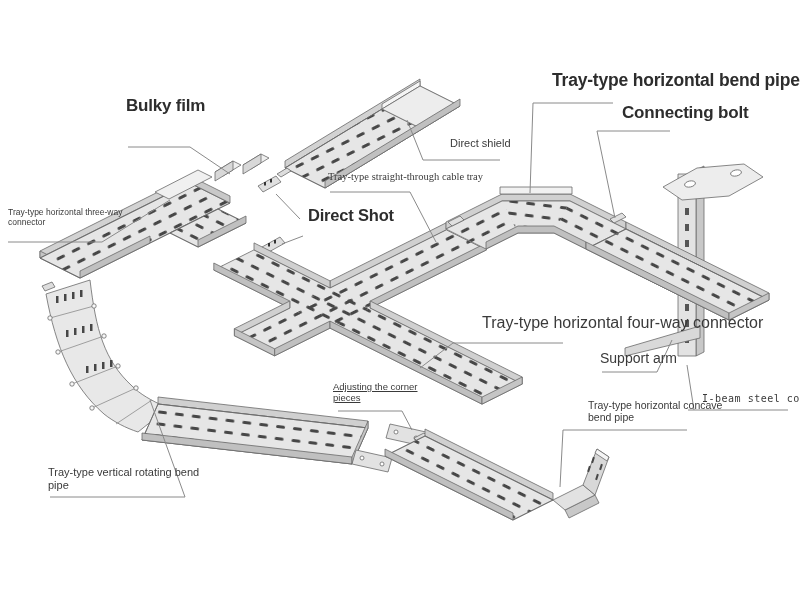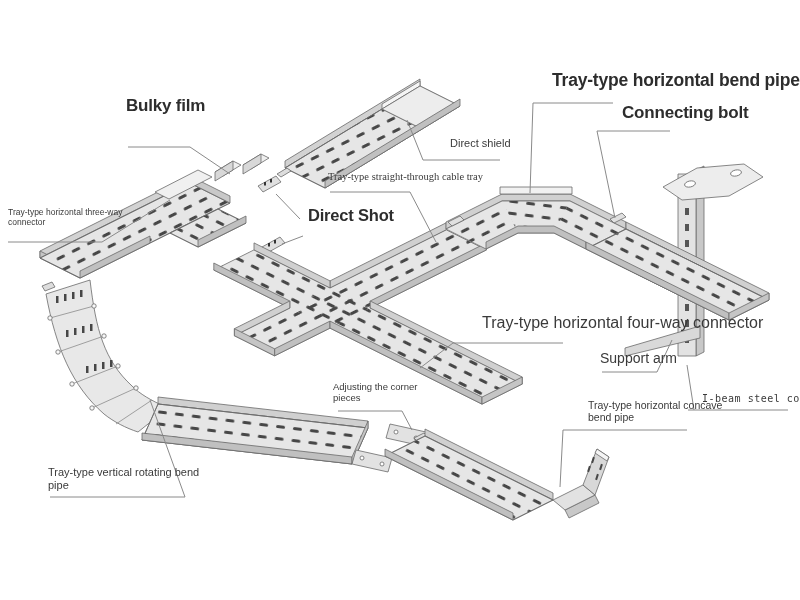--- a/index.html
+++ b/index.html
@@ -12,21 +12,21 @@
   .l-bulky{left:126px;top:96px;font-size:17px;}
   .l-bend{left:552px;top:70px;font-size:17.5px;}
   .l-bolt{left:622px;top:103px;font-size:17px;}
   .l-shield{left:450px;top:137px;font-size:11px;}
   .l-straight{left:328px;top:171px;font-size:10.5px;font-family:Liberation Serif, serif;}
   .l-shot{left:308px;top:206px;font-size:16.5px;}
   .l-threeway{left:8px;top:207px;font-size:8.5px;}
   .l-fourway{left:482px;top:314px;font-size:16px;text-align:right;}
   .l-suparm{left:600px;top:350px;font-size:14px;text-align:center;}
   .l-ibeam{left:702px;top:393px;font-size:10px;letter-spacing:0.5px;}
-  .l-corner{left:333px;top:381px;font-size:9.5px;}
+  .l-corner{left:333px;top:381px;font-size:9.5px;text-decoration:underline;}
   .l-concave{left:588px;top:399px;font-size:10.5px;}
   .l-vertbend{left:48px;top:466px;font-size:11px;}
 </style>
 </head>
 <body>
 
 <div id="stage">
 
 <svg id="art" width="800" height="600" viewBox="0 0 800 600">
   <defs>

